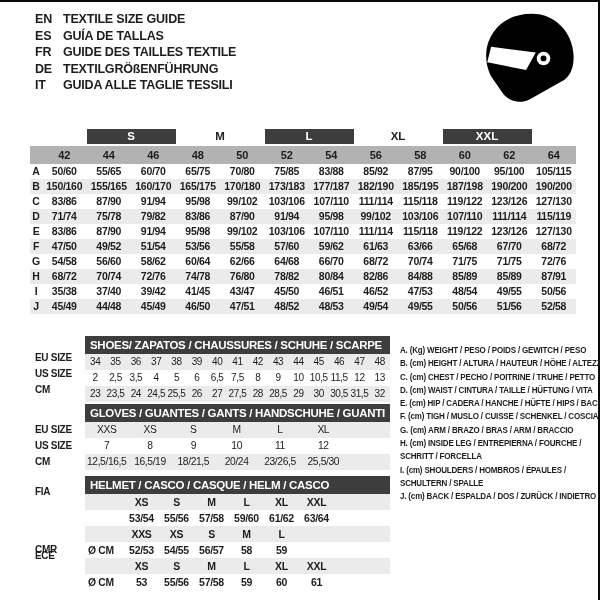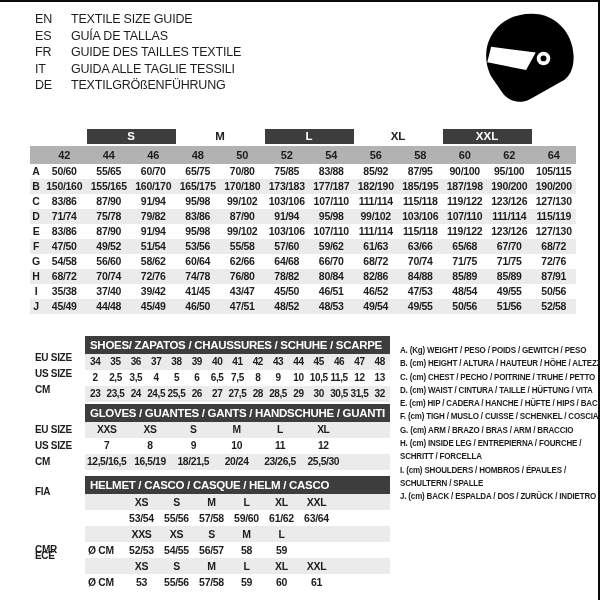--- a/index.html
+++ b/index.html
@@ -3,21 +3,21 @@
 <meta charset="utf-8">
 <style>
   html,body{margin:0;padding:0;background:#fff;}
   #page{position:relative;width:600px;height:600px;background:#fff;overflow:hidden;
         font-family:"Liberation Sans", sans-serif;color:#1d1d1b;}
   .edge-top{position:absolute;left:0;top:0;width:600px;height:2px;background:#0a0a0a;}
   .edge-right{position:absolute;right:0;top:0;width:2px;height:600px;background:#0a0a0a;}
 
   
   .lang-block{position:absolute;left:35px;top:11px;}
-  .lang-line{display:flex;font-weight:normal;font-size:12.5px;line-height:16.6px;letter-spacing:-0.2px;gap:8px;}
+  .lang-line{display:flex;font-weight:bold;font-size:12.5px;line-height:16.6px;letter-spacing:-0.2px;}
   .lang-code{width:28px;}
   .lang-title{white-space:nowrap;}
 
   
   .helmet-icon{position:absolute;left:479px;top:8px;width:98px;height:97px;}
   .helmet-icon svg{width:100%;height:100%;display:block;}
 
   
   .size-table{position:absolute;left:30px;top:129px;width:546px;}
   .groups-row{display:flex;height:17px;}
@@ -29,21 +29,21 @@
   .sizes-row{display:flex;height:18px;line-height:18px;background:#b2b2b2;font-weight:bold;font-size:11px;}
   .letter{width:12px;text-align:center;font-weight:bold;}
   .tcell{width:44.5px;text-align:center;}
   .trow{display:flex;height:15px;line-height:15px;font-size:10.5px;font-weight:bold;letter-spacing:-0.3px;}
   .trow.gray{background:#ebebeb;}
 
   
   .subtable{position:absolute;left:85px;width:305px;}
   .bar{height:18px;line-height:18px;background:#3d3d3d;color:#fff;font-weight:bold;
        font-size:11.5px;padding-left:5px;letter-spacing:-0.3px;white-space:nowrap;overflow:hidden;}
-  .srow{display:flex;height:16px;line-height:16px;font-weight:bold;font-size:10px;letter-spacing:-0.4px;}
+  .srow{display:flex;height:16px;line-height:16px;font-weight:normal;font-size:10px;letter-spacing:-0.4px;}
   .srow.gray{background:#ebebeb;}
   .srow .cell{flex:1;text-align:center;}
   .gloves .srow{padding-right:45px;}
   .gloves .srow .cell{font-size:10.3px;}
   .hrow{display:flex;height:16px;line-height:16px;font-weight:bold;font-size:10.5px;letter-spacing:-0.3px;}
   .hrow.gray{background:#ebebeb;}
   .hlabel{width:36px;padding-left:3px;font-size:10.3px;margin-top:33px;}
   .hcell{width:35px;text-align:center;}
   .hspace{flex:1;}
 
@@ -70,26 +70,26 @@
       </div>
       <div class="lang-line">
         <span class="lang-code">ES</span>
         <span class="lang-title">GUÍA DE TALLAS</span>
       </div>
       <div class="lang-line">
         <span class="lang-code">FR</span>
         <span class="lang-title">GUIDE DES TAILLES TEXTILE</span>
       </div>
       <div class="lang-line">
+        <span class="lang-code">DE</span>
+        <span class="lang-title">TEXTILGRÖßENFÜHRUNG</span>
+      </div>
+      <div class="lang-line">
         <span class="lang-code">IT</span>
         <span class="lang-title">GUIDA ALLE TAGLIE TESSILI</span>
-      </div>
-      <div class="lang-line">
-        <span class="lang-code">DE</span>
-        <span class="lang-title">TEXTILGRÖßENFÜHRUNG</span>
       </div>
     </div>
 
   <div class="helmet-icon">
     <svg viewBox="0 0 100 100" xmlns="http://www.w3.org/2000/svg" aria-hidden="true">
       <path d="M54 6 C78 6 96 25 97 49 C97.5 62 93 72 84 76 L52 94 C42 99 31 97 24 88 L13 72 C6 61 5 44 10 33 C18 15 34 6 54 6 Z" fill="#000"></path>
       <path d="M12 40 L58 46 L48 64 L8 56 Z" fill="#fff"></path>
       <circle cx="66" cy="52" r="7" fill="#fff"></circle>
       <circle cx="66" cy="52" r="3" fill="#000"></circle>
     </svg>

